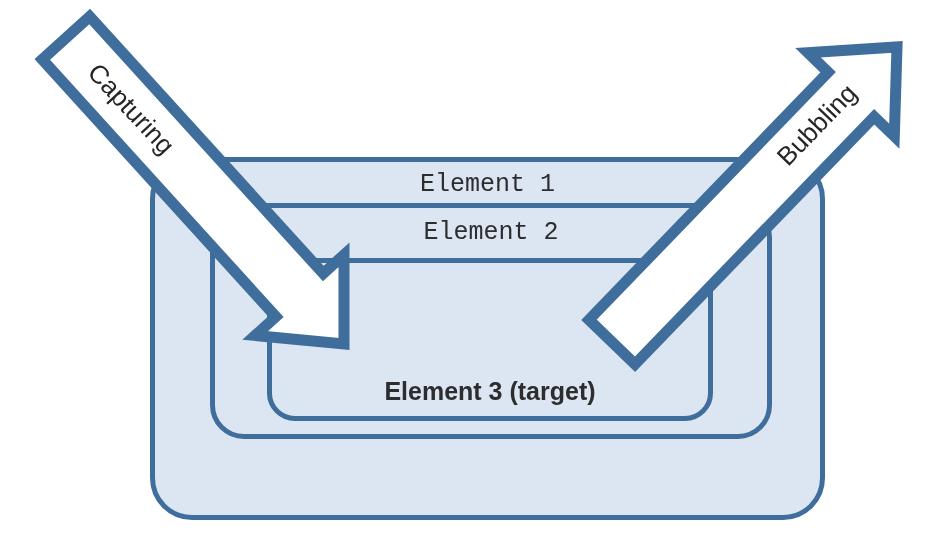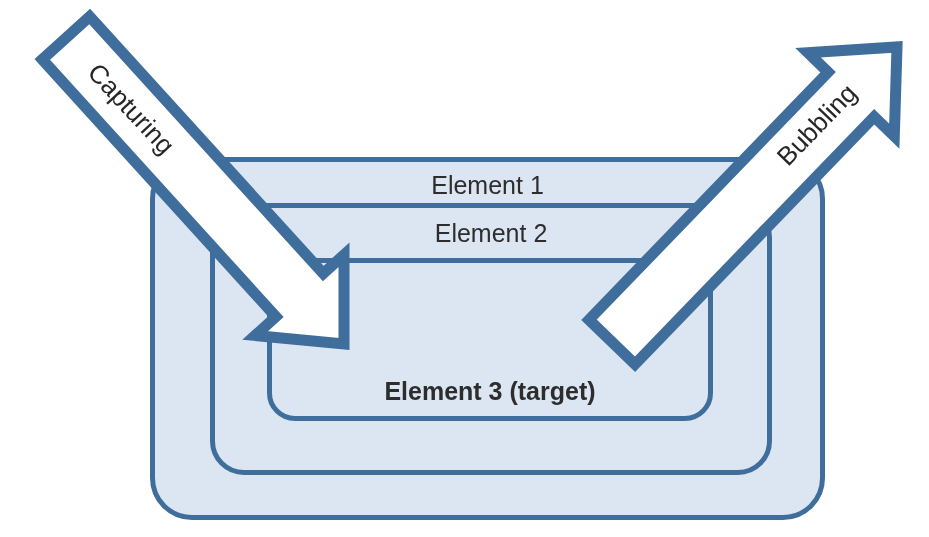--- a/index.html
+++ b/index.html
@@ -18,31 +18,31 @@
     width:929px;height:537px;
     background:var(--page-bg);
     overflow:hidden;
   }
   .box{
     position:absolute;
     background:var(--box-fill);
     border:5px solid var(--line);
   }
   .box1{left:150px;top:157px;width:675px;height:363px;border-radius:42px;}
-  .box2{left:55px;top:41px;width:562px;height:272px;border-radius:34px;}
+  .box2{left:55px;top:41px;width:562px;height:236px;border-radius:34px;}
   .box3{left:52px;top:50px;width:446px;height:163px;border-radius:28px;}
   .box-label{
     position:absolute;left:0;right:0;
     text-align:center;
     font-size:25px;
     color:var(--box-text);
     white-space:nowrap;
     line-height:1.2;
   }
-  .box-label.top{top:8px;}
+  .box-label.top{top:8px;font-family:Liberation Mono, monospace;}
   .box2 > .box-label.top{top:10px;}
   .box-label.bottom{bottom:10px;font-weight:bold;}
   svg.arrows{
     position:absolute;left:0;top:0;width:929px;height:537px;
     pointer-events:none;
   }
   svg.arrows path{
     fill:var(--arrow-fill);
     stroke:var(--line);
     stroke-width:11;

